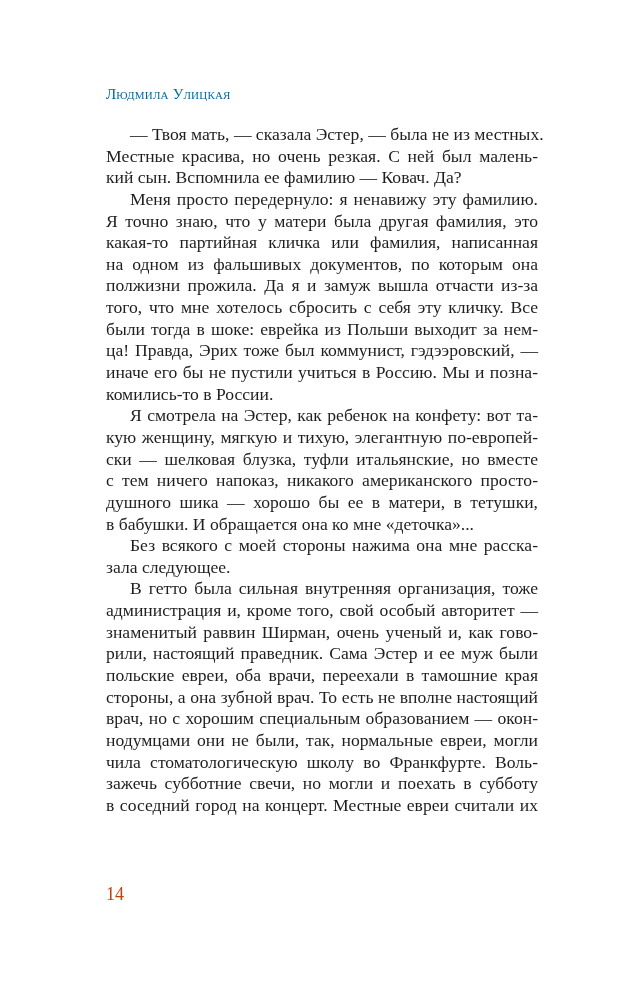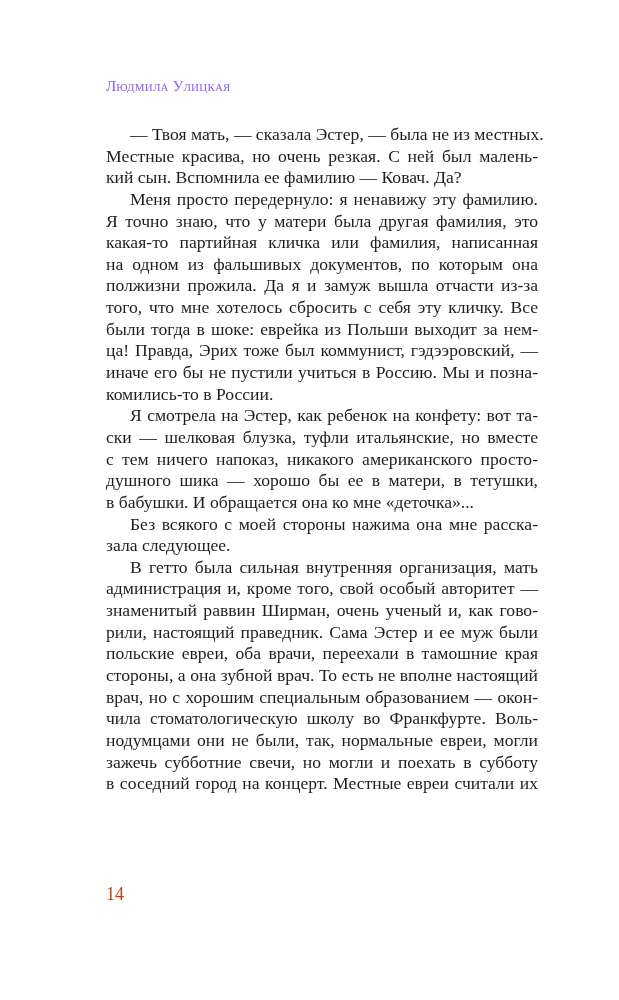--- a/index.html
+++ b/index.html
@@ -11,25 +11,25 @@
       width: 619px;
       height: 1000px;
       position: relative;
       overflow: hidden;
       font-family: "Liberation Serif", "DejaVu Serif", serif;
       color: #1e1e1e;
     }
     .running-head {
       position: absolute;
       left: 106px;
-      top: 78px;
+      top: 86px;
       font-size: 15px;
       letter-spacing: 0.2px;
       font-variant: small-caps;
-      color: #8b5cf6;
+      color: #0369a1;
     }
     .body-text {
       position: absolute;
       left: 106px;
       top: 124px;
       width: 432px;
       font-size: 17.6px;
       line-height: 21.65px;
       text-align: justify;
     }
@@ -75,39 +75,40 @@
     <span class="line">полжизни прожила. Да я и замуж вышла отчасти из-за</span>
     <span class="line">того, что мне хотелось сбросить с себя эту кличку. Все</span>
     <span class="line">были тогда в шоке: еврейка из Польши выходит за нем-</span>
     <span class="line">ца! Правда, Эрих тоже был коммунист, гэдээровский, —</span>
     <span class="line">иначе его бы не пустили учиться в Россию. Мы и позна-</span>
     <span class="line last">комились-то в России.</span>
   </div>
 
   <div>
     <span class="line indent">Я смотрела на Эстер, как ребенок на конфету: вот та-</span>
+    <span class="line">кую женщину, мягкую и тихую, элегантную по-европей-</span>
     <span class="line">ски — шелковая блузка, туфли итальянские, но вместе</span>
     <span class="line">с тем ничего напоказ, никакого американского просто-</span>
     <span class="line">душного шика — хорошо бы ее в матери, в тетушки,</span>
     <span class="line last">в бабушки. И обращается она ко мне «деточка»...</span>
   </div>
 
   <div>
     <span class="line indent">Без всякого с моей стороны нажима она мне расска-</span>
     <span class="line last">зала следующее.</span>
   </div>
 
   <div>
-    <span class="line indent">В гетто была сильная внутренняя организация, мать</span>
+    <span class="line indent">В гетто была сильная внутренняя организация, тоже</span>
     <span class="line">администрация и, кроме того, свой особый авторитет —</span>
     <span class="line">знаменитый раввин Ширман, очень ученый и, как гово-</span>
     <span class="line">рили, настоящий праведник. Сама Эстер и ее муж были</span>
     <span class="line">польские евреи, оба врачи, переехали в тамошние края</span>
     <span class="line">стороны, а она зубной врач. То есть не вполне настоящий</span>
     <span class="line">врач, но с хорошим специальным образованием — окон-</span>
+    <span class="line">нодумцами они не были, так, нормальные евреи, могли</span>
     <span class="line">чила стоматологическую школу во Франкфурте. Воль-</span>
-    <span class="line">нодумцами они не были, так, нормальные евреи, могли</span>
     <span class="line">зажечь субботние свечи, но могли и поехать в субботу</span>
     <span class="line">в соседний город на концерт. Местные евреи считали их</span>
   </div>
 </div>
 
 <div class="page-number">14</div>
 
 </body></html>

